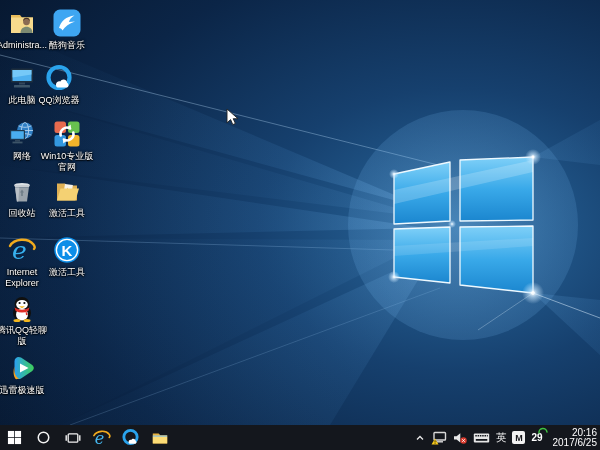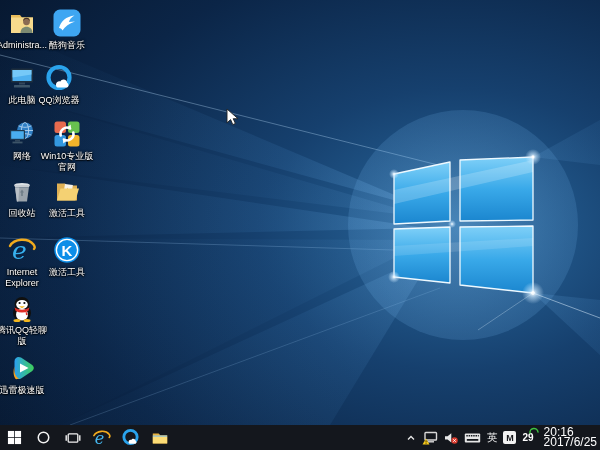--- a/index.html
+++ b/index.html
@@ -17,21 +17,21 @@
 .tb-left{display:flex;height:100%}
 .tb-btn{width:29px;height:25px;display:flex;align-items:center;justify-content:center;
   background:transparent;border:none;padding:0;cursor:pointer}
 .tb-right{display:flex;align-items:center;height:100%;gap:6px;padding-right:3px}
 .tray-item{display:flex;align-items:center;justify-content:center;color:#f0f0f0}
 .lang{font-size:10.5px;color:#f0f0f0}
 .imebox{width:13px;height:13px;background:#f2f2f2;border-radius:2px;color:#17181c;
   font-size:9px;font-weight:bold;display:flex;align-items:center;justify-content:center}
 .gauge{position:relative;font-size:10px;font-weight:bold;color:#fff;margin-right:4px}
 .gauge svg{position:absolute;top:-5px;right:-5px}
-.clock{font-size:12px;line-height:9.5px;color:#fff;min-width:42px;cursor:default}
+.clock{font-size:10px;line-height:9.5px;color:#fff;text-align:right;min-width:42px;cursor:default}
 </style>
 </head>
 <body>
 
 <div class="desktop">
 
   <svg class="wall" width="600" height="425" viewBox="0 0 600 425" preserveAspectRatio="none">
     <defs>
       <radialGradient id="bgGrad" cx="0.76" cy="0.54" r="0.95">
         <stop offset="0" stop-color="#2a6aa0"></stop>

